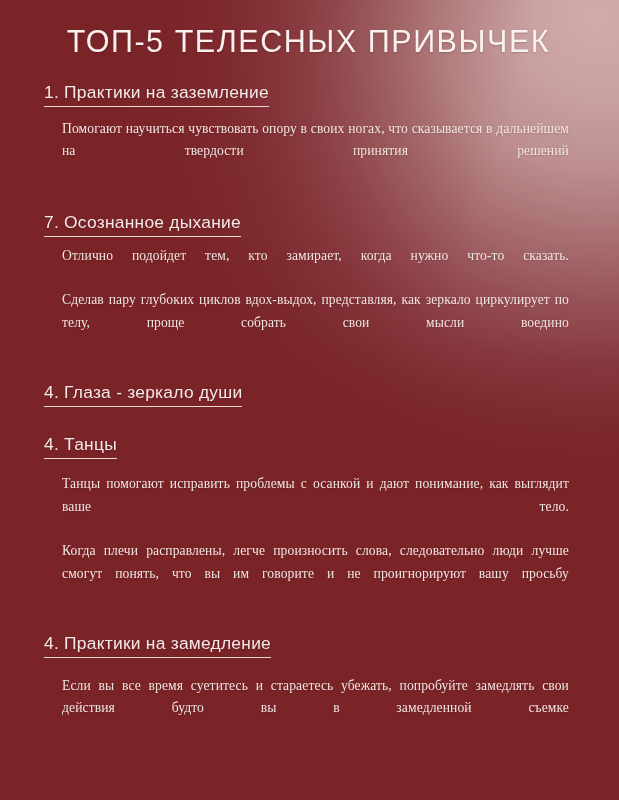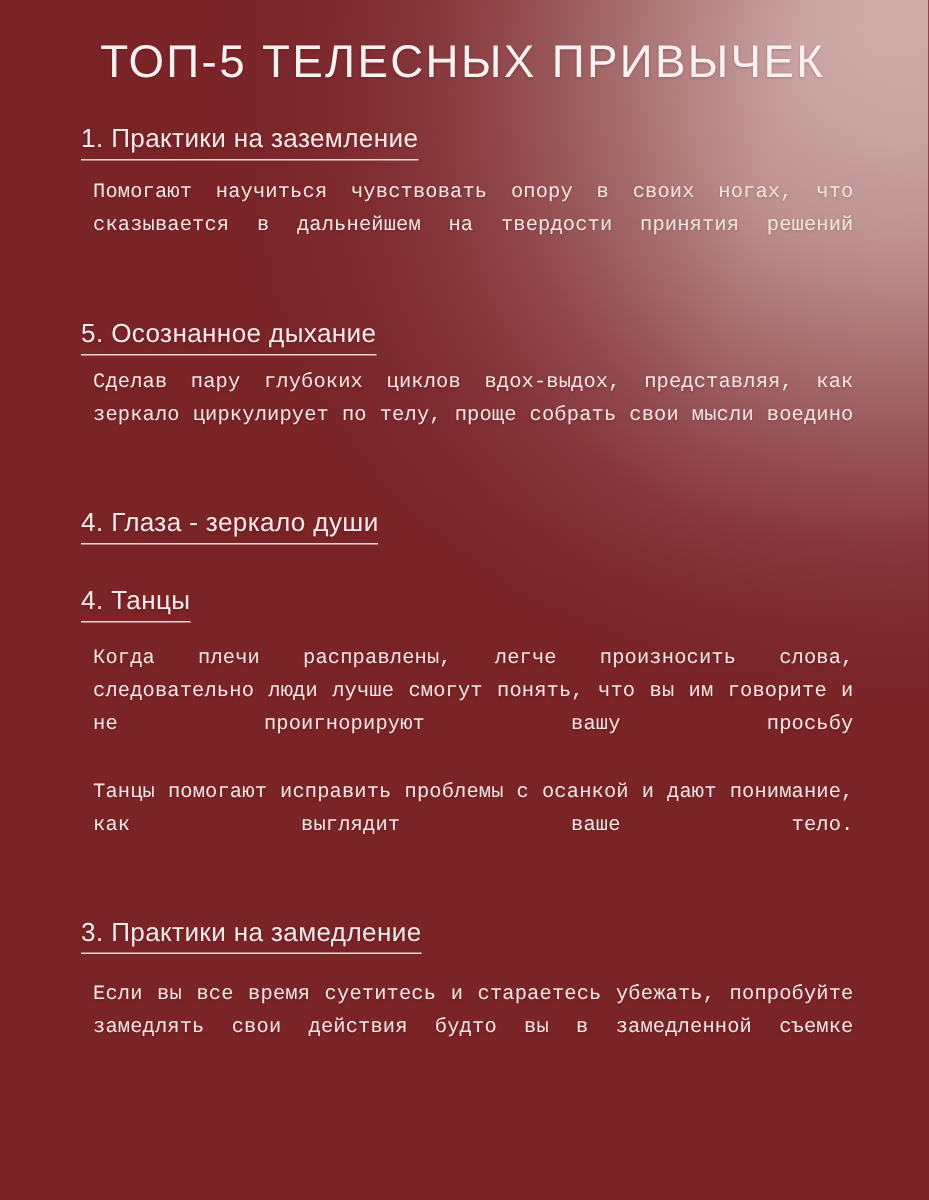--- a/index.html
+++ b/index.html
@@ -120,29 +120,29 @@
   .section-heading {
     display: inline-block;
     color: #f4e9e7;
     font-family: "Liberation Sans", "DejaVu Sans", sans-serif;
     font-weight: 400;
     font-size: 17.4px;
     line-height: 23px;
     letter-spacing: 0.25px;
     border-bottom: 1.4px solid #e9d7d4;
     padding-bottom: 2px;
-    margin-left: 24px;
+    margin-left: 14px;
     text-shadow: 0 1px 2px rgba(60,12,16,0.25);
     white-space: nowrap;
   }
 
   .section-body {
     margin: 9px 20px 0 32px;
     color: #f1e6e2;
-    font-family: Liberation Mono, monospace;
+    font-family: Liberation Serif, serif;
     font-weight: 400;
     font-size: 13.6px;
     line-height: 22.3px;
     text-align: justify;
     text-justify: inter-word;
     letter-spacing: 0.1px;
     text-shadow: 0 1px 2px rgba(60,12,16,0.2);
   }
 
   .section-body p {
@@ -193,40 +193,41 @@
     <div class="sections">
 
       <div class="section" data-index="0">
         <div class="section-heading">1. Практики на заземление</div>
         <div class="section-body">
           <p>Помогают научиться чувствовать опору в своих ногах, что сказывается в дальнейшем на твердости принятия решений</p>
         </div>
       </div>
 
       <div class="section" data-index="1">
-        <div class="section-heading">5. Осознанное дыхание</div>
-        <div class="section-body">
+        <div class="section-heading">7. Осознанное дыхание</div>
+        <div class="section-body">
+          <p>Отлично подойдет тем, кто замирает, когда нужно что-то сказать.</p>
           <p>Сделав пару глубоких циклов вдох-выдох, представляя, как зеркало циркулирует по телу, проще собрать свои мысли воедино</p>
         </div>
       </div>
 
       <div class="section" data-index="2">
         <div class="section-heading">4. Глаза - зеркало души</div>
       </div>
 
       <div class="section" data-index="3">
         <div class="section-heading">4. Танцы</div>
         <div class="section-body">
+          <p>Танцы помогают исправить проблемы с осанкой и дают понимание, как выглядит ваше тело.</p>
           <p>Когда плечи расправлены, легче произносить слова, следовательно люди лучше смогут понять, что вы им говорите и не проигнорируют вашу просьбу</p>
-          <p>Танцы помогают исправить проблемы с осанкой и дают понимание, как выглядит ваше тело.</p>
         </div>
       </div>
 
       <div class="section" data-index="4">
-        <div class="section-heading">3. Практики на замедление</div>
+        <div class="section-heading">4. Практики на замедление</div>
         <div class="section-body">
           <p>Если вы все время суетитесь и стараетесь убежать, попробуйте замедлять свои действия будто вы в замедленной съемке</p>
         </div>
       </div>
 
     </div>
   </div>
 </div>
 
 </body></html>

